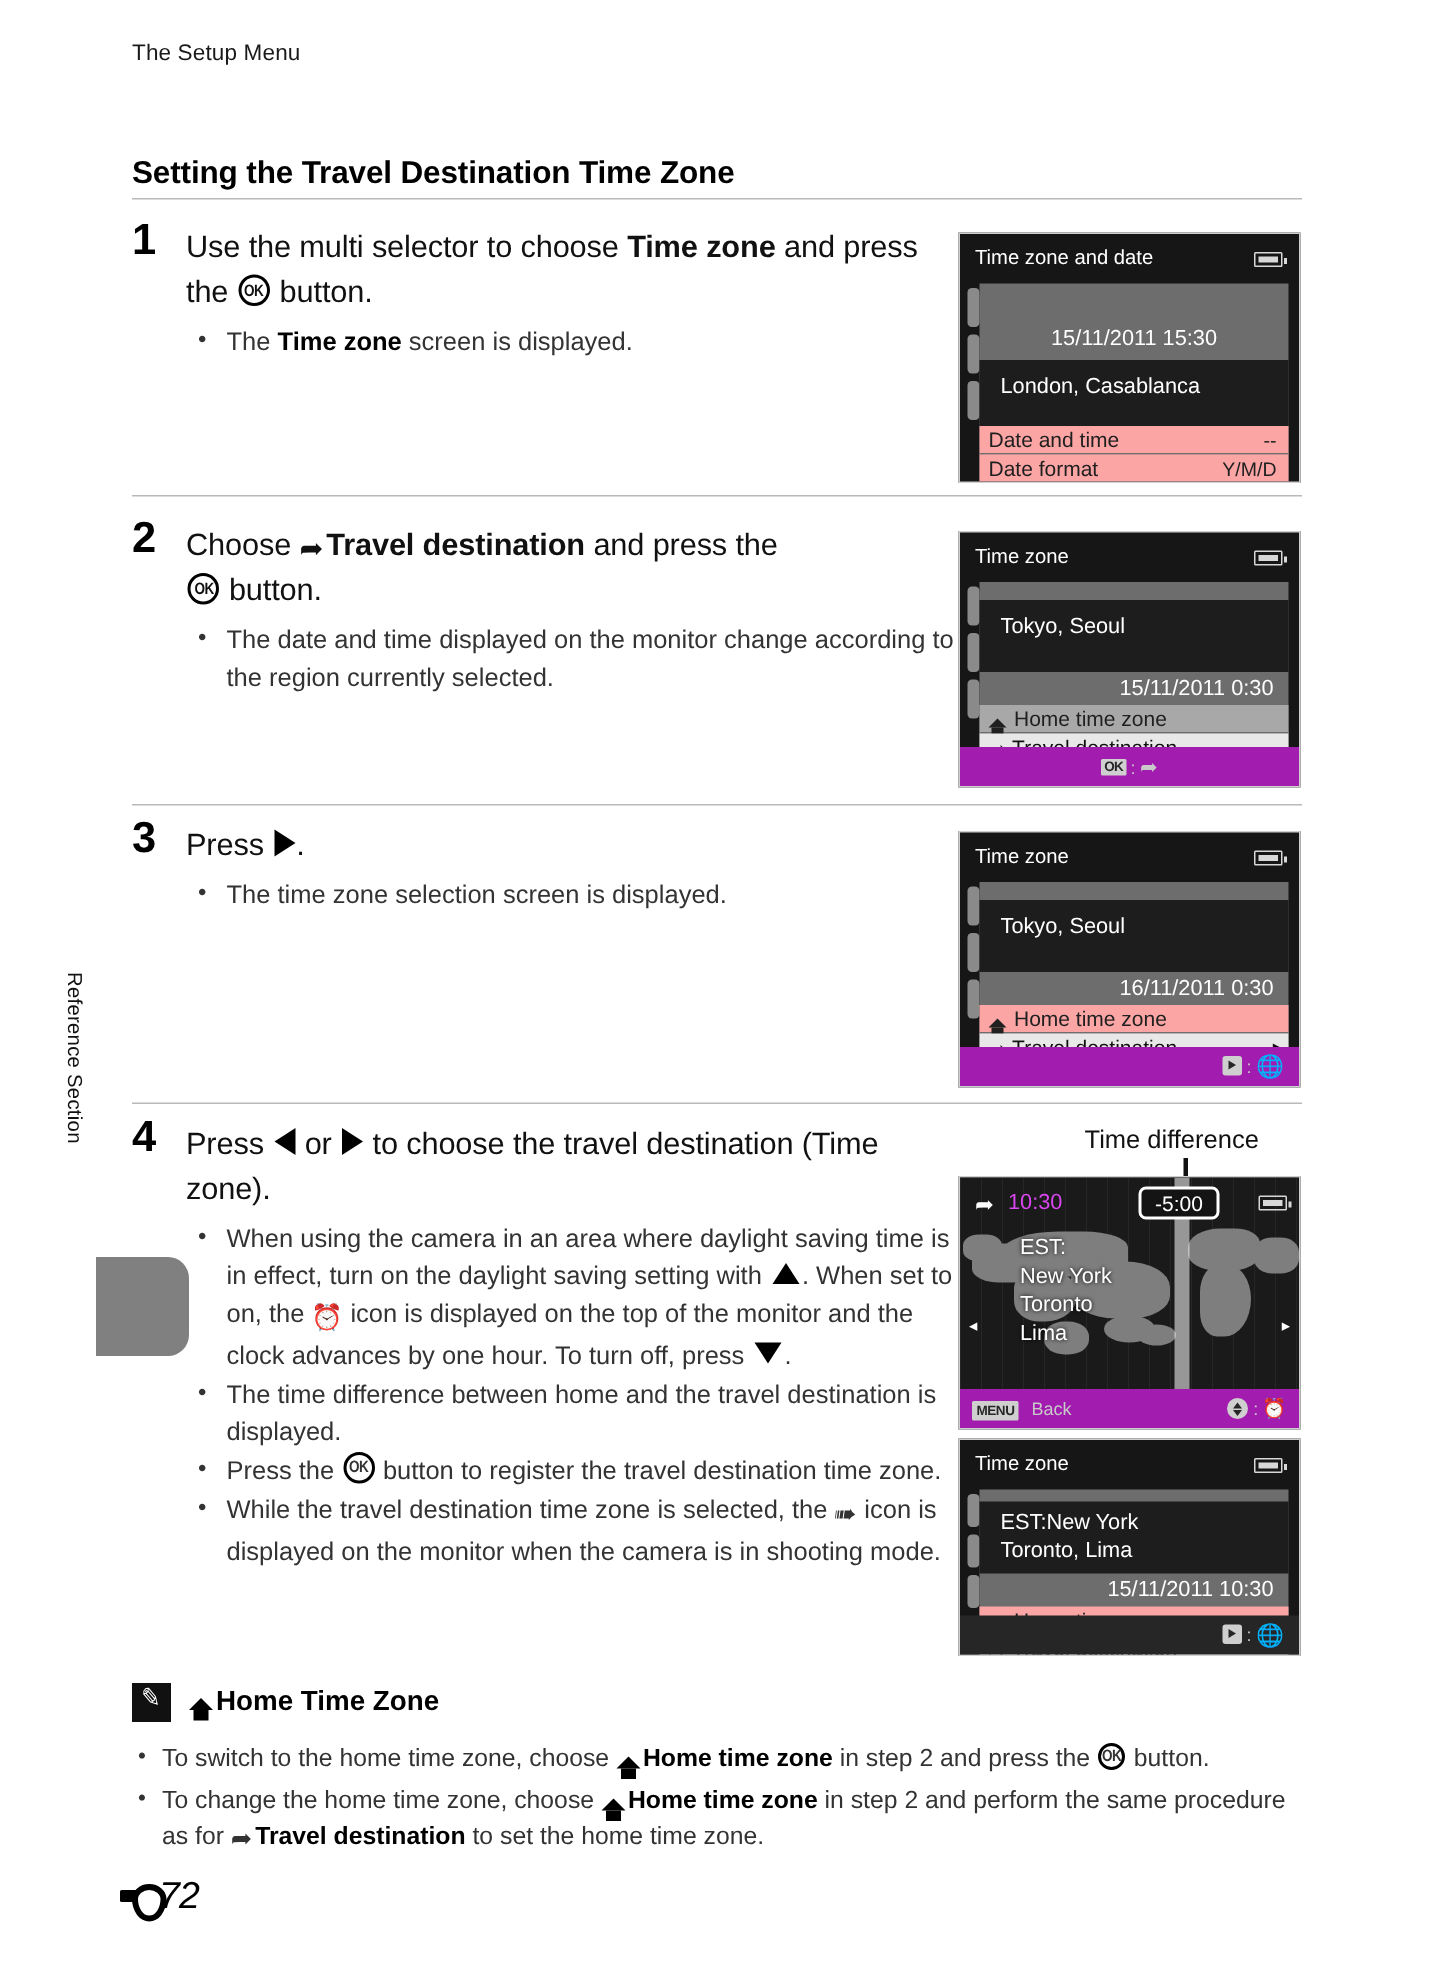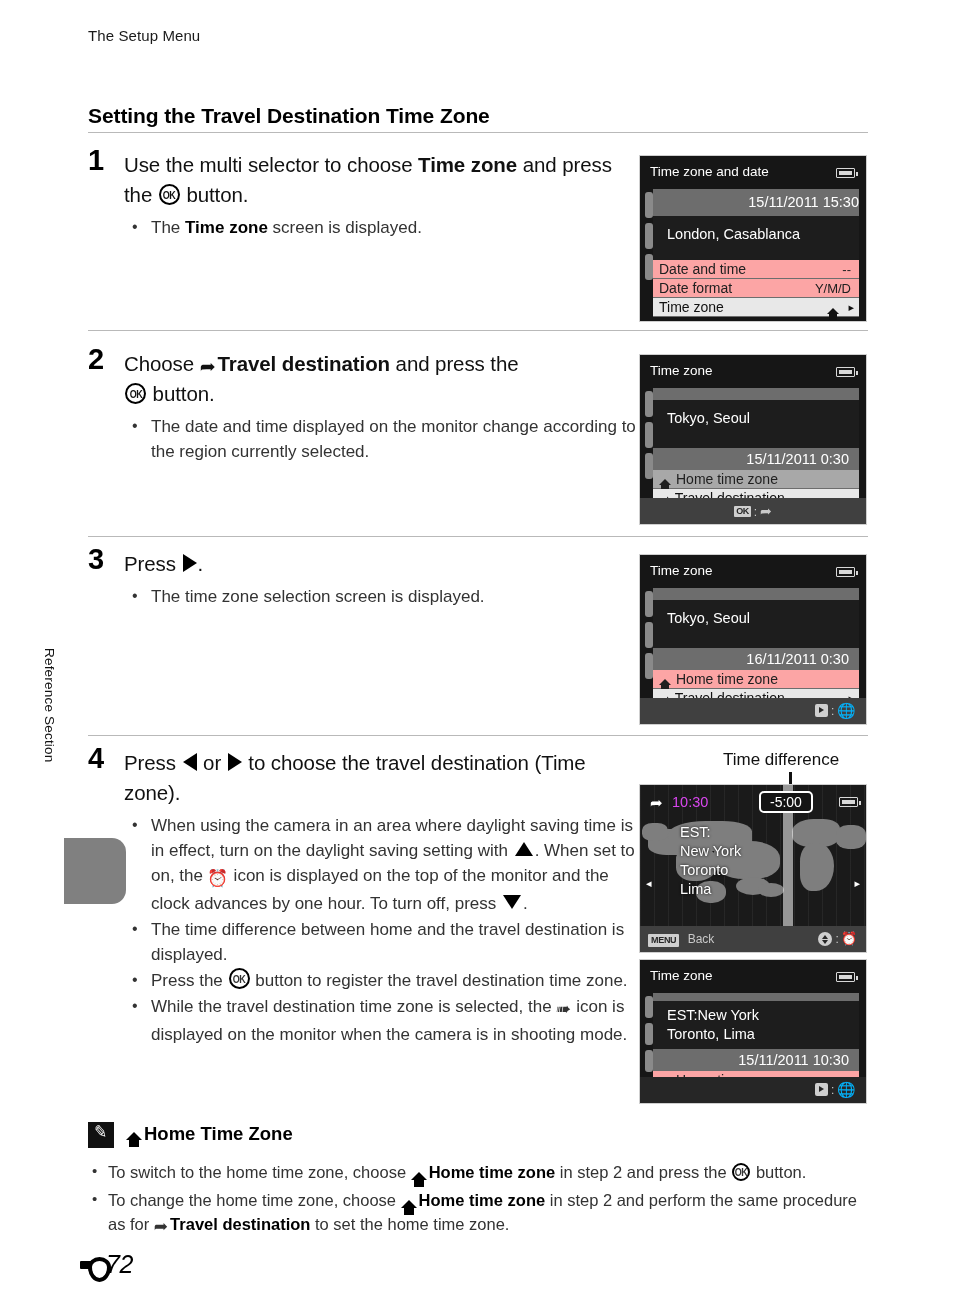--- a/index.html
+++ b/index.html
@@ -154,22 +154,23 @@
     position: absolute; left: 13px; right: 7px; top: 33px;
     background: #6d6d6d;
   }
   .scroll-col { position: absolute; left: 5px; top: 36px; width: 8px; }
   .scroll-col i {
     display:block; width: 8px; background: #8a8a8a; border-radius: 3px;
     margin-bottom: 5px;
   }
 
   .dt-line {
-    color: #ffffff; font-size: 14.5px; text-align: right;
+    color: #ffffff; font-size: 14.5px; text-align: center;
     padding-top: 5px;
+    margin-top: 24px;
   }
   .city-box {
     background: #1d1d1d; color: #fff; font-size: 14.5px;
     padding: 9px 0 9px 14px; line-height: 19px;
   }
   .dt-right { color:#fff; font-size:14.5px; text-align:right; padding:3px 10px 3px 0; }
 
   .menu-row {
     background: #a8a8a8; color: #1f1f1f; font-size: 14px;
     height: 19px; line-height: 19px; padding-left: 6px;
@@ -183,21 +184,21 @@
   .home-mini {
     display:inline-block; vertical-align:-1px; position:relative;
     width:0;height:0;border-left:6px solid transparent;border-right:6px solid transparent;
     border-bottom:6px solid currentColor; margin-right:5px;
   }
   .home-mini::after{content:"";position:absolute;left:-4px;top:6px;width:8px;height:6px;background:currentColor;}
   .plane-mini { display:inline-block; font-size:14px; margin-right:4px; vertical-align:-1px; }
 
   .botbar {
     position:absolute; left:0; right:0; bottom:0; height:26px;
-    background:#404040; color:#c9c9c9;
+    background:#a21caf; color:#c9c9c9;
   }
   .ok-mini {
     display:inline-block; background:#cfcfcf; color:#262626;
     font-size:9px; font-weight:bold; padding:1px 2px; border-radius:1px;
     line-height:9px; letter-spacing:-.5px; vertical-align:2px;
   }
   .menu-mini {
     display:inline-block; background:#cfcfcf; color:#262626;
     font-size:9px; font-weight:bold; padding:2px 3px; border-radius:1px;
     line-height:9px; letter-spacing:-.3px;

